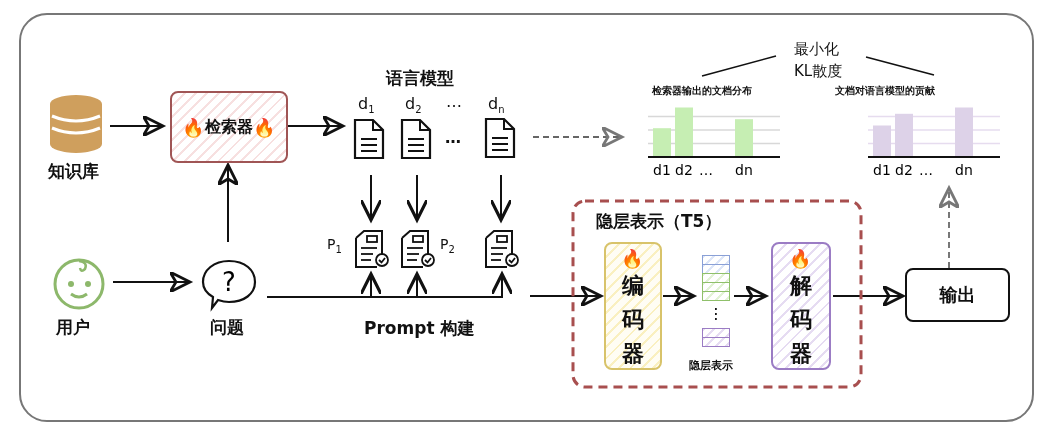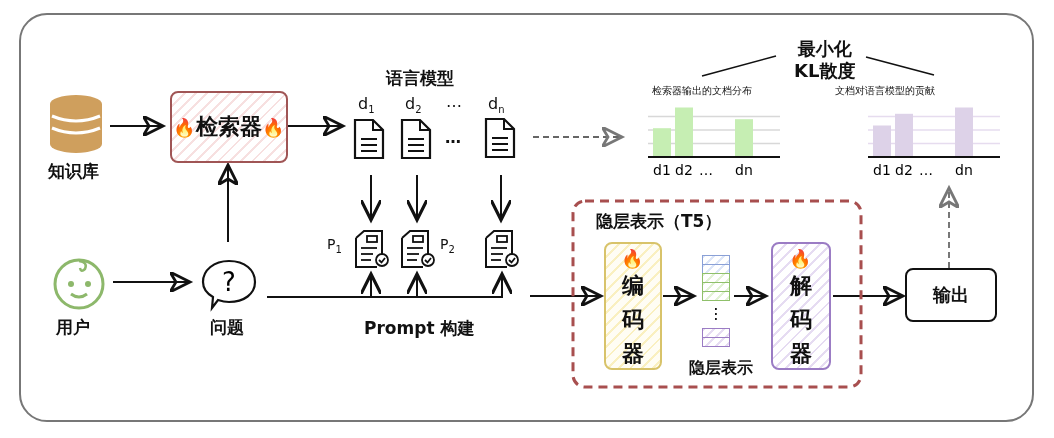--- a/index.html
+++ b/index.html
@@ -8,21 +8,21 @@
   .abs{position:absolute;}
   .label{position:absolute;font-weight:bold;font-size:17px;white-space:nowrap;}
   .hatch-red{background:repeating-linear-gradient(135deg,#f7e0e0 0 2px,#fff 2px 8px);}
   .hatch-yellow{background:repeating-linear-gradient(135deg,#faf0c0 0 2px,#fffdf4 2px 8px);}
   .hatch-purple{background:repeating-linear-gradient(135deg,#e6dcf2 0 2px,#fff 2px 8px);}
   .box{position:absolute;box-sizing:border-box;display:flex;align-items:center;justify-content:center;}
   .vtext{display:flex;flex-direction:column;align-items:center;font-weight:bold;font-size:22px;line-height:34px;}
   .sub{font-size:10px;vertical-align:-4px;}
   .dl{font-size:16px;position:absolute;white-space:nowrap;}
   .fire{font-size:18px;}
-  .chart-title{position:absolute;font-size:10px;font-weight:normal;white-space:nowrap;}
+  .chart-title{position:absolute;font-size:10px;font-weight:bold;white-space:nowrap;}
   .stack-cell{position:absolute;box-sizing:border-box;width:28px;height:10px;}
 </style>
 </head>
 <body>
 
 <div class="frame"></div>
 
 <svg class="abs" style="left:0;top:0" width="1054" height="438">
   <defs>
     <marker id="ah" markerWidth="12" markerHeight="10" refX="10" refY="5" orient="auto">
@@ -66,21 +66,21 @@
   <ellipse cx="30" cy="10" rx="26" ry="9" fill="#cf9f5d"></ellipse>
   <rect x="4" y="10" width="52" height="40" fill="#cf9f5d"></rect>
   <ellipse cx="30" cy="50" rx="26" ry="9" fill="#cf9f5d"></ellipse>
   <path d="M6,22 Q30,32 54,22" stroke="#fff" stroke-width="3" fill="none"></path>
   <path d="M6,34 Q30,44 54,34" stroke="#fff" stroke-width="3" fill="none"></path>
 </svg>
 <div class="label" style="left:48px;top:160px">知识库</div>
 
 <div class="box hatch-red" style="left:170px;top:91px;width:118px;height:72px;border:2px solid #a05555;border-radius:8px;">
   <span class="fire">🔥</span>
-  <span style="font-weight:bold;font-size:22px">检索器</span>
+  <span style="font-weight:bold;font-size:16px">检索器</span>
   <span class="fire">🔥</span>
 </div>
 
 <svg class="abs" style="left:52px;top:256px" width="56" height="56">
   <circle cx="27" cy="28" r="24" fill="none" stroke="#8db86b" stroke-width="3"></circle>
   <circle cx="19" cy="28" r="3" fill="#8db86b"></circle>
   <circle cx="36" cy="28" r="3" fill="#8db86b"></circle>
   <path d="M19,38 Q27,44 35,38" stroke="#8db86b" stroke-width="3" fill="none"></path>
   <path d="M27,5 Q36,6 33,13 Q29,17 28,12" stroke="#8db86b" stroke-width="2.5" fill="none"></path>
 </svg>
@@ -172,36 +172,36 @@
 <div class="abs" style="left:702px;top:255px;width:30px;height:90px">
   <div class="stack-cell hatch-purple" style="top:0;border:1.5px solid #8aa0d6;background:repeating-linear-gradient(135deg,#dde6f8 0 2px,#fff 2px 7px)"></div>
   <div class="stack-cell" style="top:9px;border:1.5px solid #8aa0d6;background:repeating-linear-gradient(135deg,#dde6f8 0 2px,#fff 2px 7px)"></div>
   <div class="stack-cell" style="top:18px;border:1.5px solid #8fc06a;background:repeating-linear-gradient(135deg,#e2f2d6 0 2px,#fff 2px 7px)"></div>
   <div class="stack-cell" style="top:27px;border:1.5px solid #8fc06a;background:repeating-linear-gradient(135deg,#e2f2d6 0 2px,#fff 2px 7px)"></div>
   <div class="stack-cell" style="top:36px;border:1.5px solid #8fc06a;background:repeating-linear-gradient(135deg,#e2f2d6 0 2px,#fff 2px 7px)"></div>
   <div class="abs" style="left:12px;top:52px;font-size:10px;line-height:5px;font-weight:bold">·<br>·<br>·</div>
   <div class="stack-cell" style="top:73px;border:1.5px solid #9b7cc4;background:repeating-linear-gradient(135deg,#e6dcf2 0 2px,#fff 2px 7px)"></div>
   <div class="stack-cell" style="top:82px;border:1.5px solid #9b7cc4;background:repeating-linear-gradient(135deg,#e6dcf2 0 2px,#fff 2px 7px)"></div>
 </div>
-<div class="label" style="left:689px;top:358px;font-size:16px">隐层表示</div>
+<div class="label" style="left:689px;top:358px;font-size:11px">隐层表示</div>
 
 <div class="box hatch-purple" style="left:771px;top:242px;width:60px;height:128px;border:2px solid #9b7cc4;border-radius:8px;flex-direction:column;justify-content:flex-start;padding-top:4px">
   <span class="fire">🔥</span>
   <div class="vtext">
     <span>解</span>
       <span>码</span>
       <span>器</span>
   </div>
 </div>
 
-<div class="box" style="left:905px;top:268px;width:92px;height:54px;border:2px solid #111;border-radius:8px;background:#fff">
+<div class="box" style="left:905px;top:268px;width:105px;height:54px;border:2px solid #111;border-radius:8px;background:#fff">
   <span style="font-weight:bold;font-size:18px">输出</span>
 </div>
 
-<div class="abs" style="left:794px;top:38px;text-align:center;font-weight:bold;font-size:18px;line-height:22px">
+<div class="abs" style="left:794px;top:38px;font-weight:normal;font-size:15px;line-height:22px">
   <div>最小化</div>
   <div>KL散度</div>
 </div>
 
 <div class="chart-title" style="left:652px;top:84px">检索器输出的文档分布</div>
 <svg class="abs" style="left:640px;top:95px" width="150" height="90" id="chart0">
     <line x1="8" x2="140" y1="48.5" y2="48.5" stroke="#d8d8d8" stroke-width="1.5"></line>
     <line x1="8" x2="140" y1="35" y2="35" stroke="#d8d8d8" stroke-width="1.5"></line>
     <line x1="8" x2="140" y1="21.5" y2="21.5" stroke="#d8d8d8" stroke-width="1.5"></line>
     <rect x="13" y="33.2" width="18" height="28.8" fill="#c6eeb3"></rect>

